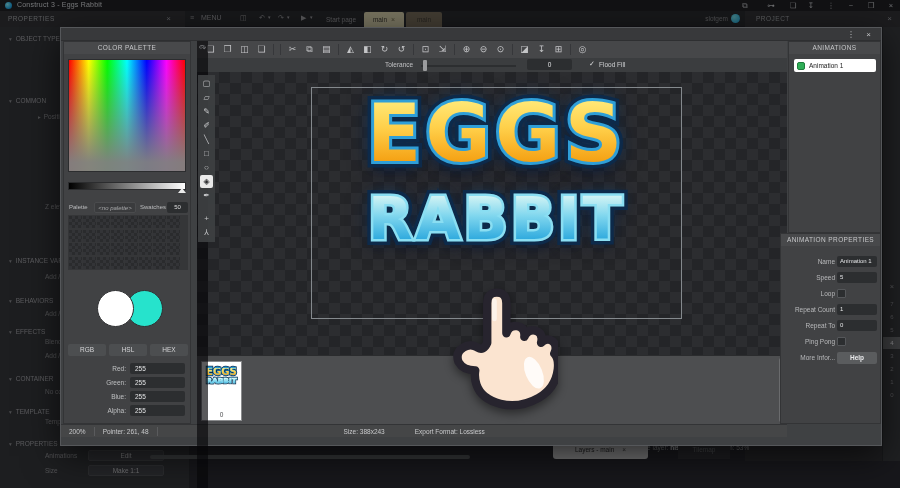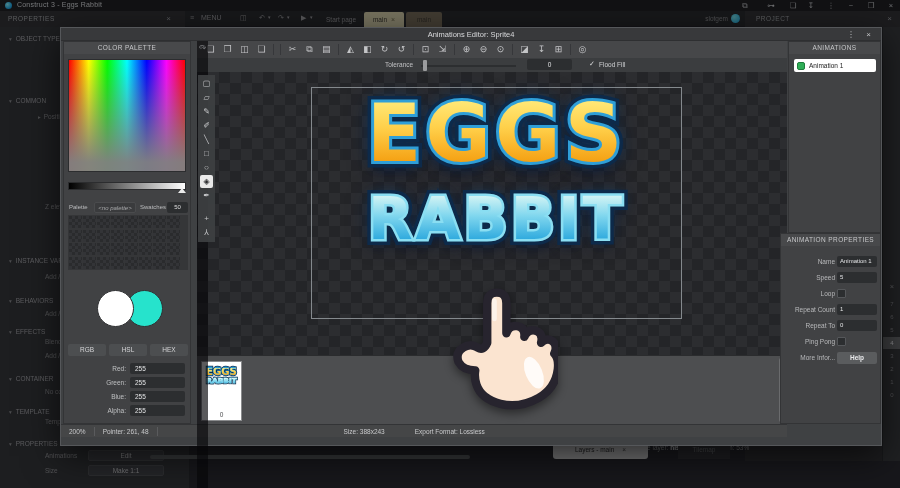--- a/index.html
+++ b/index.html
@@ -278,21 +278,20 @@
     <span class="lnum" style="top:362px">0</span>
   </div>
 
   <div class="bt-tab bt-layers"><span>Layers - main</span><span class="x">×</span></div>
   <div class="bt-tab bt-tilemap"><span>Tilemap</span></div>
 
   <div class="dim"></div>
 
   <div class="dialog">
     <div class="dlg-title">
-      <span class="t">Animations Editor: Sprite4</span>
       <span class="kebab">⋮</span>
       <span class="x">×</span>
     </div>
 
     <div class="cpanel">
       <div class="hd">COLOR PALETTE</div>
       <div class="sv-box"></div>
       <div class="val-strip"></div>
       <div class="val-marker"></div>
       <div class="pal-row">

